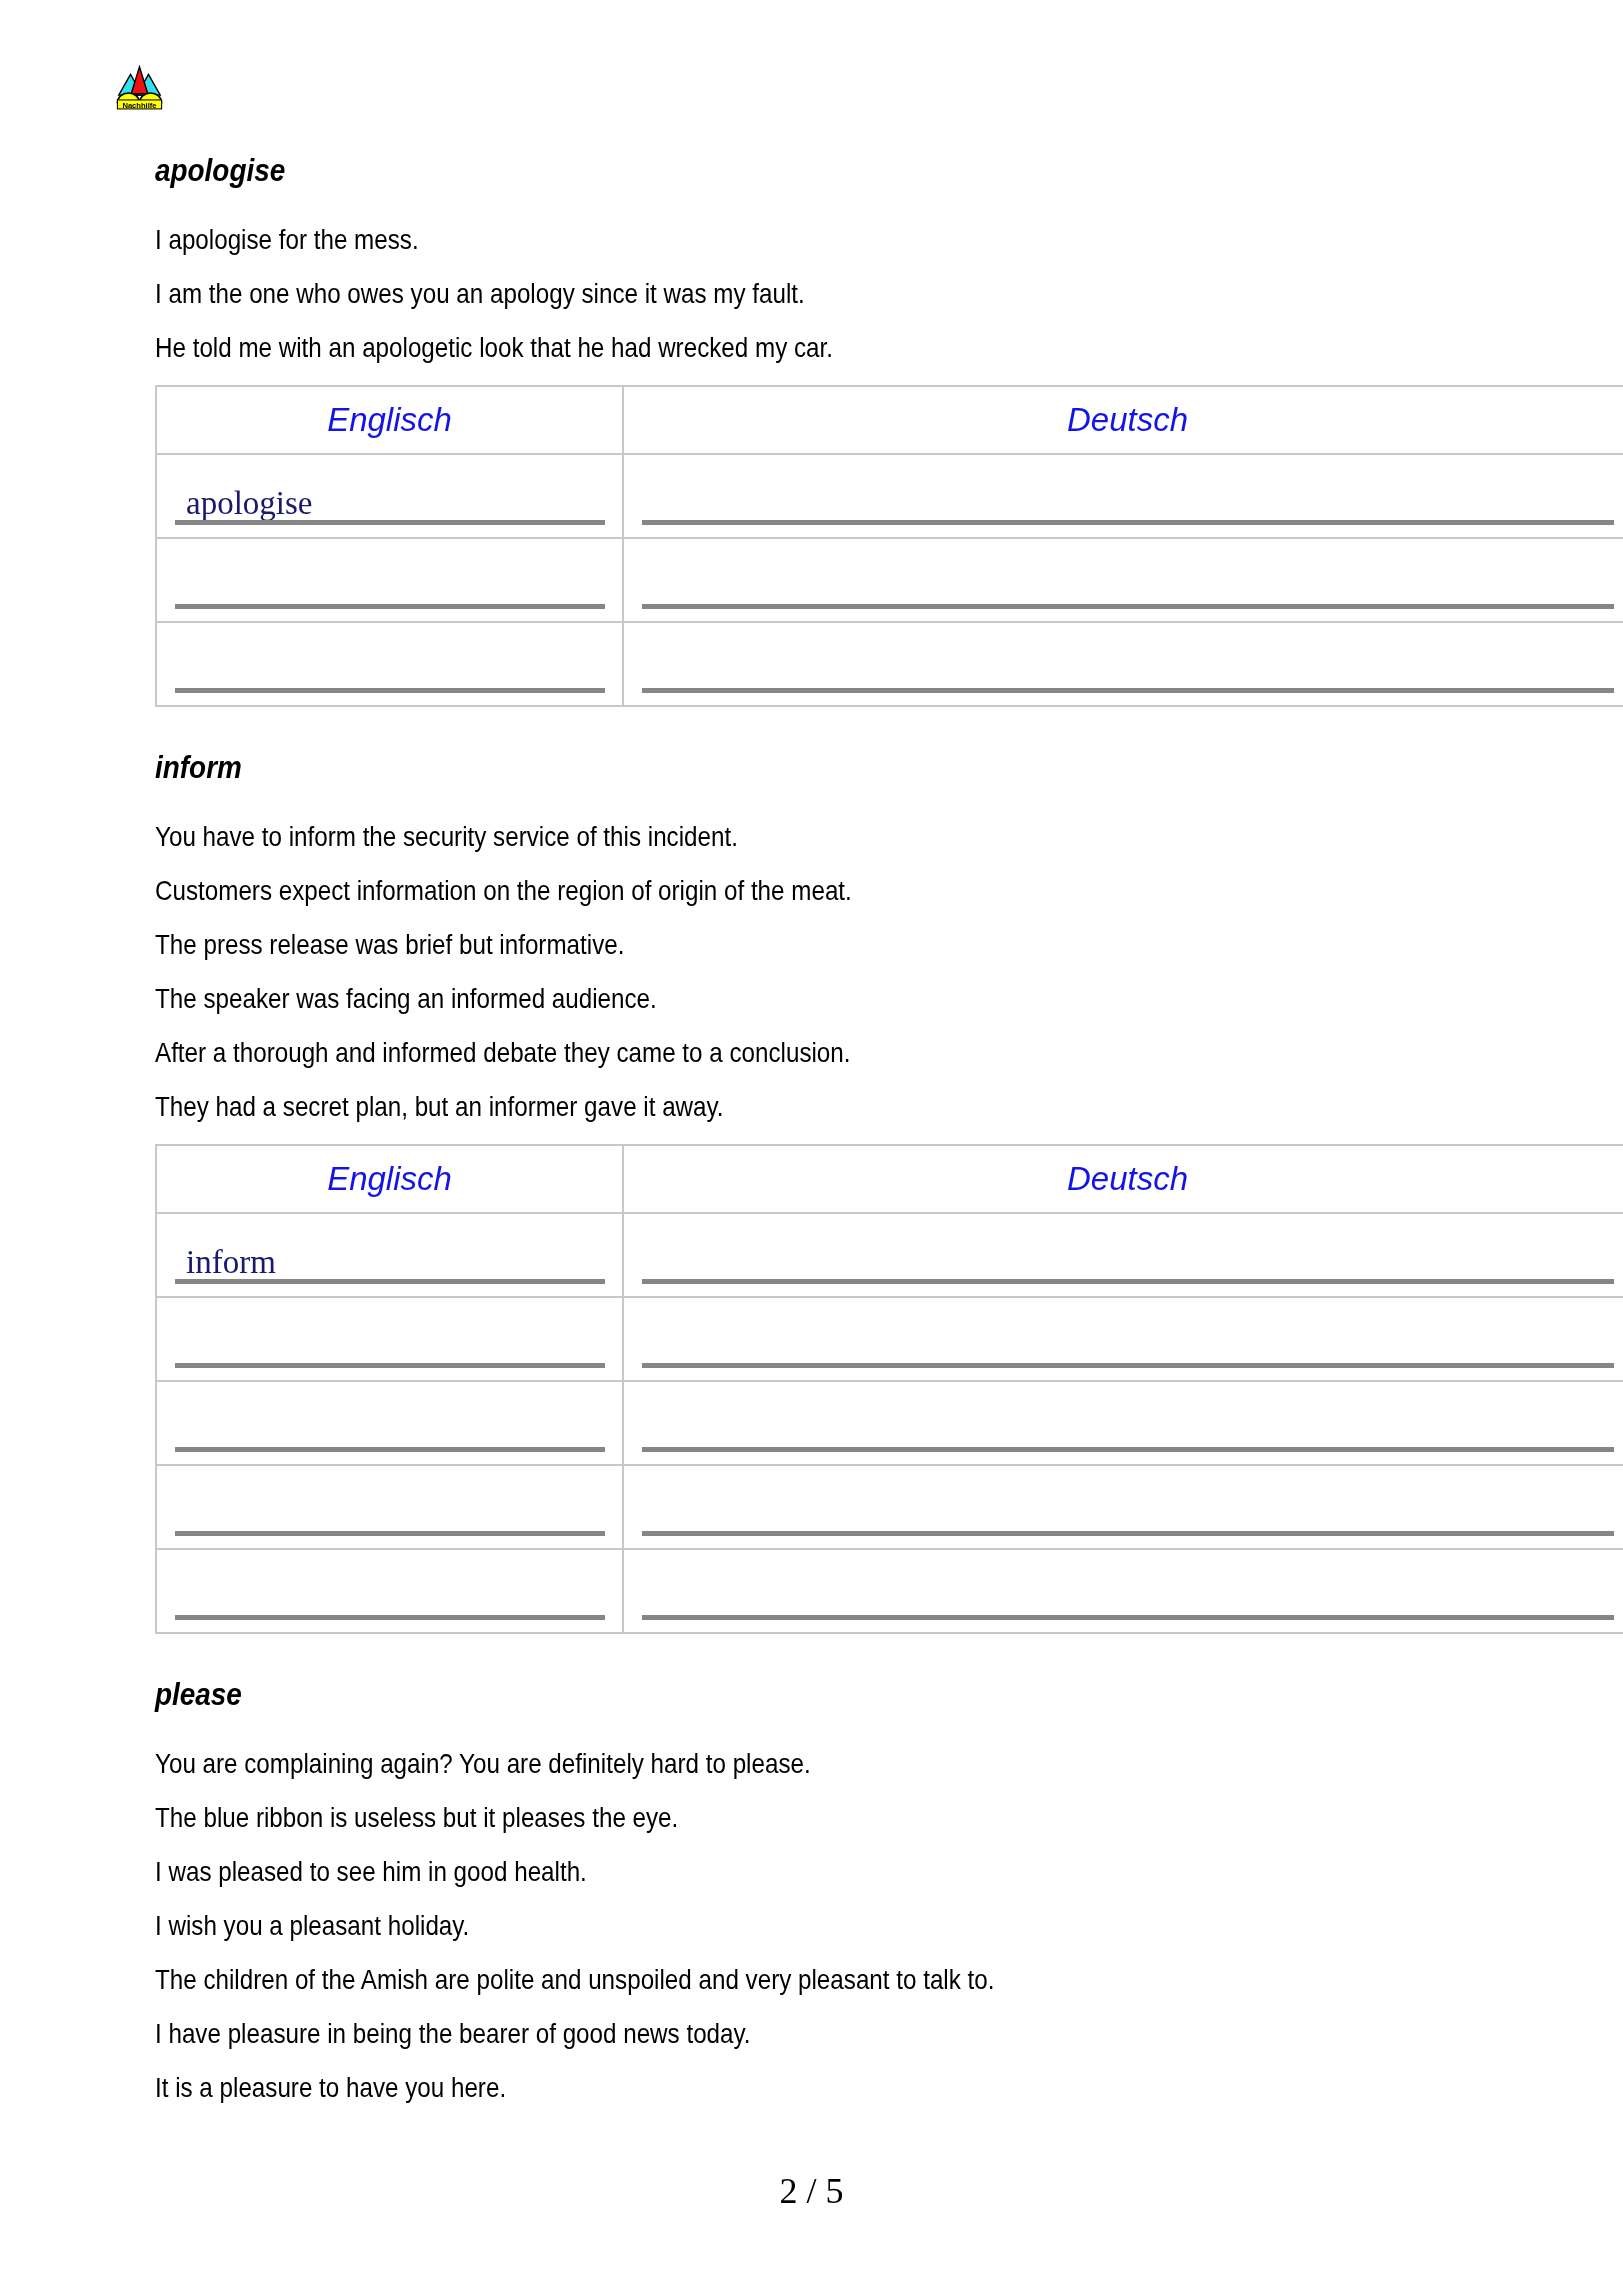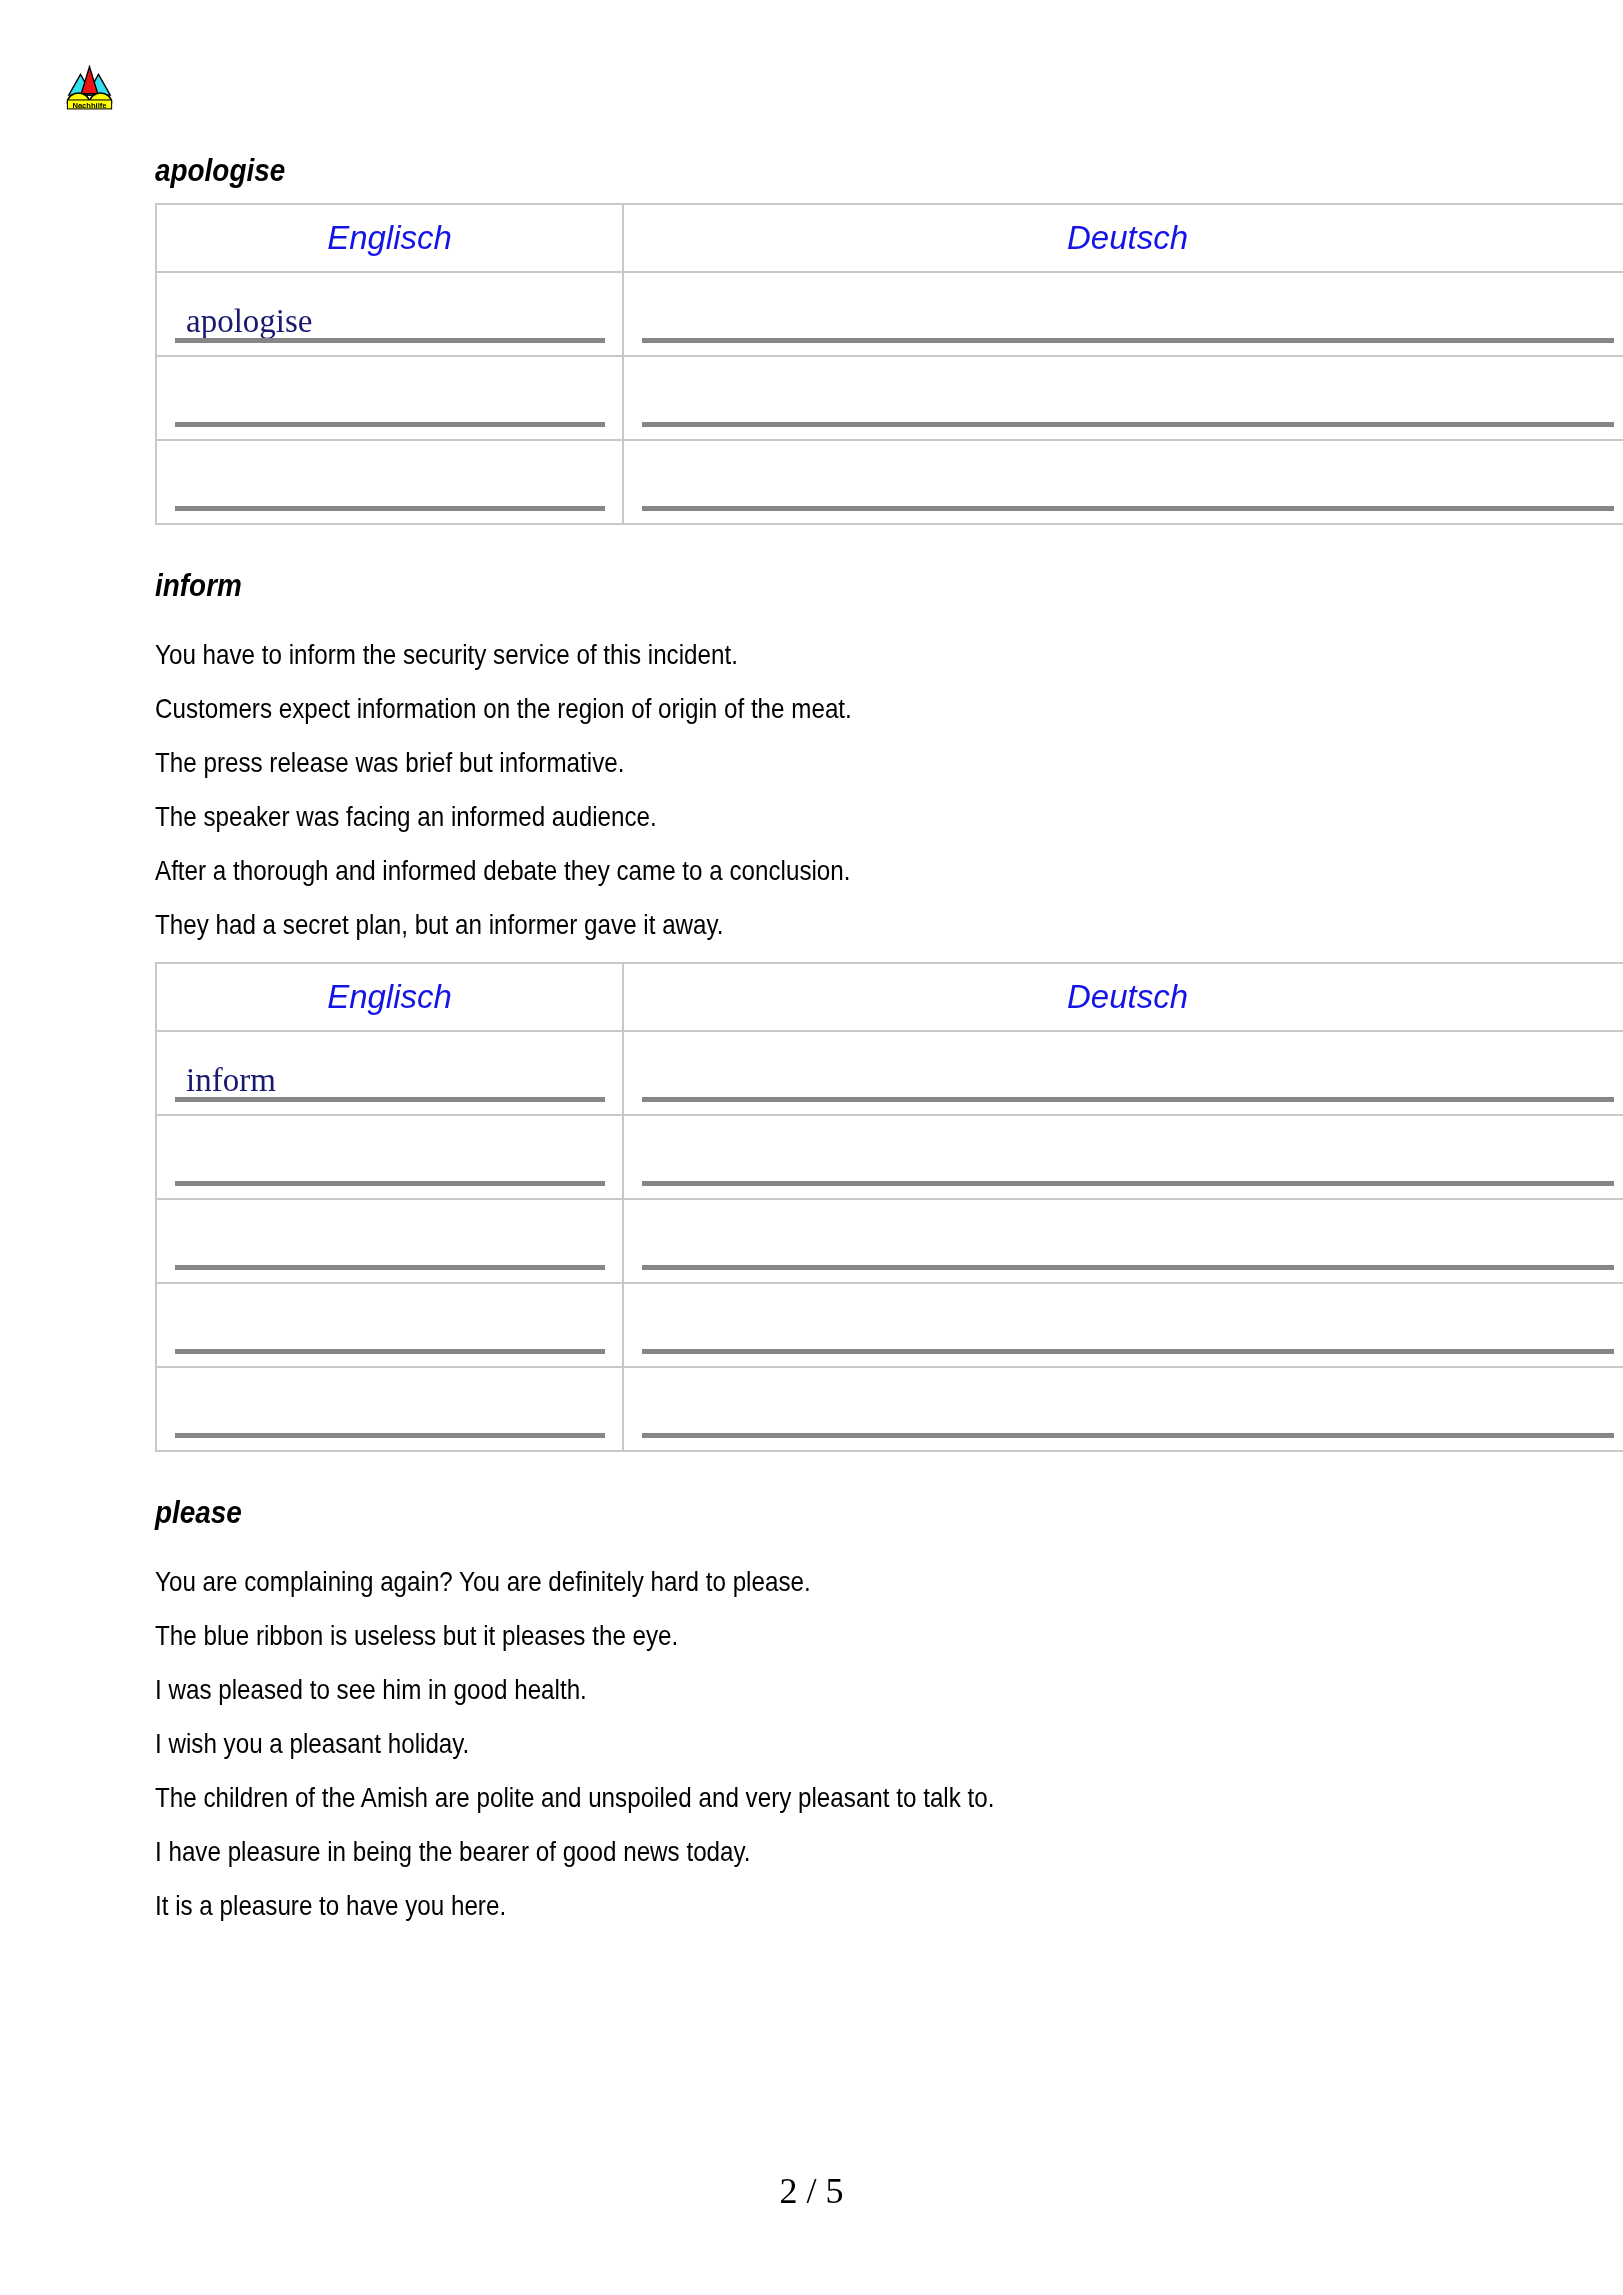--- a/index.html
+++ b/index.html
@@ -8,21 +8,21 @@
     --border:#c8c8c8;
     --line:#868686;
   }
   html,body{margin:0;padding:0;}
   body{
     width:1623px;height:2295px;position:relative;overflow:hidden;
     background:#ffffff;color:#000;
     font-family:"Liberation Sans",sans-serif;
   }
   
-  .doc-header{display:flex;align-items:flex-start;gap:17px;padding-top:65px;margin-left:66px;}
+  .doc-header{display:flex;align-items:flex-start;gap:17px;padding-top:65px;margin-left:116px;}
   .logo-wrap{width:47px;height:45px;flex:0 0 auto;}
   .doc-title{
     font-family:"Liberation Serif",serif;font-style:italic;
     font-size:27px;line-height:31px;padding-top:9.2px;letter-spacing:0.3px;
   }
   
   h2.heading{
     margin:42px 0 0 155px;
     font-size:31px;line-height:38px;font-weight:bold;font-style:italic;
     transform:scaleX(.9);transform-origin:0 50%;
@@ -75,20 +75,27 @@
         <path d="M34,54 a16,14 0 0 1 32,0 z" fill="#ffff00" stroke="#000" stroke-width="2"></path>
         <rect x="2" y="50" width="64" height="13" fill="#ffff00" stroke="#000" stroke-width="1.5"></rect>
         <text x="34" y="61" text-anchor="middle" font-size="11" font-weight="bold" fill="#000" font-family="Liberation Sans, sans-serif">Nachhilfe</text>
       </svg>
     </div>
   </div>
 
   <main id="sections">
   <section class="section">
     <h2 class="heading">apologise</h2>
+    <div class="sentences">
+  <p class="sentence">I apologise for the mess.</p>
+
+  <p class="sentence">I am the one who owes you an apology since it was my fault.</p>
+
+  <p class="sentence">He told me with an apologetic look that he had wrecked my car.</p>
+</div>
     <table class="vocab">
       <colgroup>
             <col class="c-en">
             <col class="c-de">
           </colgroup>
       <thead>
         <tr>
           <th class="col-en">Englisch</th>
           <th class="col-de">Deutsch</th>
         </tr>

